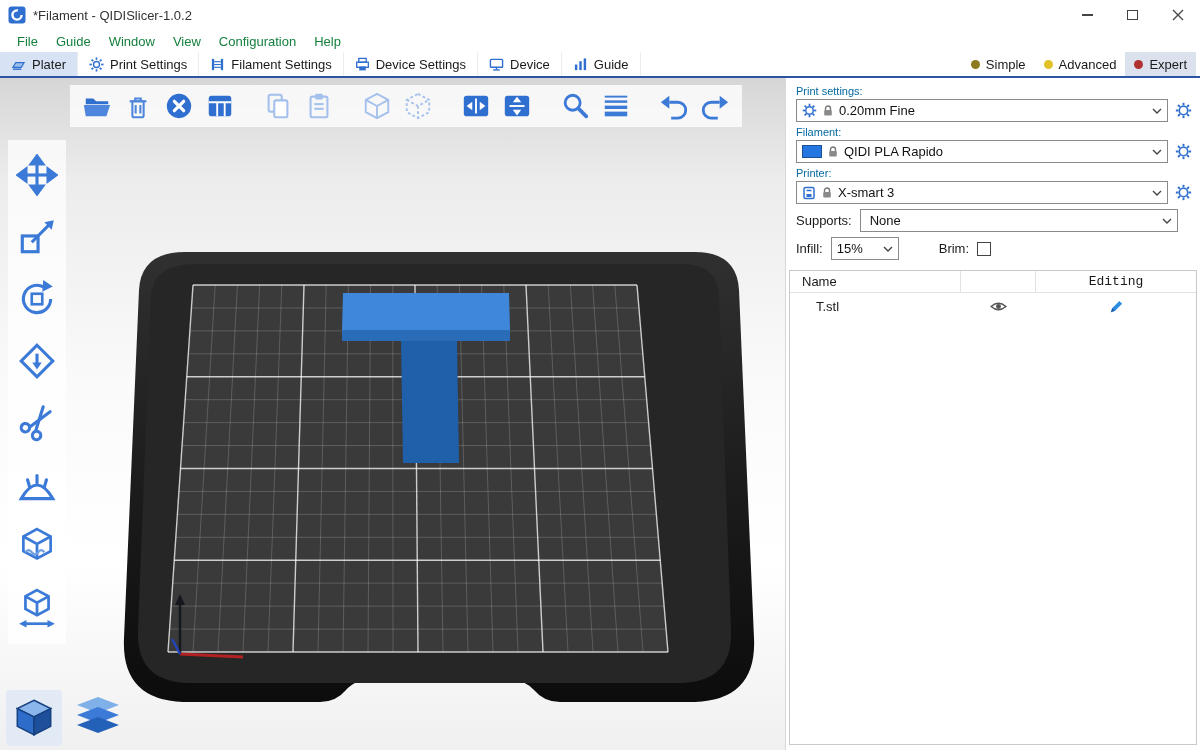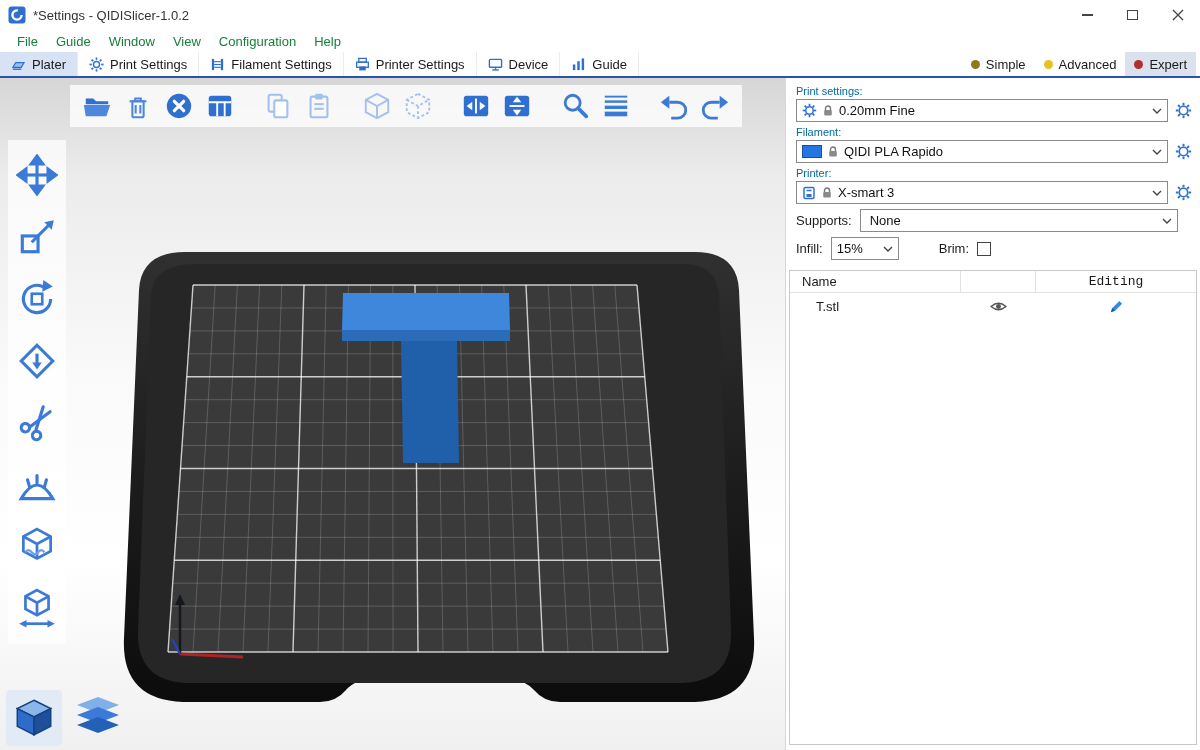--- a/index.html
+++ b/index.html
@@ -84,21 +84,21 @@
 </head>
 <body>
 
 <div class="window">
 
   <div class="titlebar">
     <svg class="app-icon" viewBox="0 0 18 18">
       <rect x="0.5" y="0.5" width="17" height="17" rx="3" fill="#2f6fd0"></rect>
       <circle cx="9" cy="9" r="4.6" fill="none" stroke="#fff" stroke-width="2.4" stroke-dasharray="22 7"></circle>
     </svg>
-    <span class="title-text">*Settings - QIDISlicer-1.0.2</span>
+    <span class="title-text">*Filament - QIDISlicer-1.0.2</span>
     <div class="win-controls">
       <div class="wbtn">
           <span class="min-glyph"></span>
         </div>
       <div class="wbtn">
           <span class="max-glyph"></span>
         </div>
       <div class="wbtn">
         <svg width="12" height="12" viewBox="0 0 12 12">
           <path d="M1 1 L11 11 M11 1 L1 11" stroke="#444" stroke-width="1.3"></path>
@@ -151,21 +151,21 @@
         </g>
       </svg>
       <span>Filament Settings</span>
     </div>
     <div class="tab">
       <svg width="15" height="15" viewBox="0 0 16 16">
         <rect x="4" y="1.5" width="8" height="4" fill="none" stroke="#2f6fd0" stroke-width="1.4"></rect>
         <rect x="1.8" y="5.5" width="12.4" height="5.5" fill="none" stroke="#2f6fd0" stroke-width="1.4"></rect>
         <rect x="4.5" y="10" width="7" height="4.3" fill="#2f6fd0"></rect>
       </svg>
-      <span>Printer Settings</span>
+      <span>Device Settings</span>
     </div>
     <div class="tab">
       <svg width="15" height="15" viewBox="0 0 16 16">
         <rect x="1.5" y="2.5" width="13" height="8.5" rx="1" fill="none" stroke="#2f6fd0" stroke-width="1.5"></rect>
         <line x1="8" y1="11" x2="8" y2="13.5" stroke="#2f6fd0" stroke-width="1.5"></line>
         <line x1="4.5" y1="13.8" x2="11.5" y2="13.8" stroke="#2f6fd0" stroke-width="1.5"></line>
       </svg>
       <span>Device</span>
     </div>
     <div class="tab">

